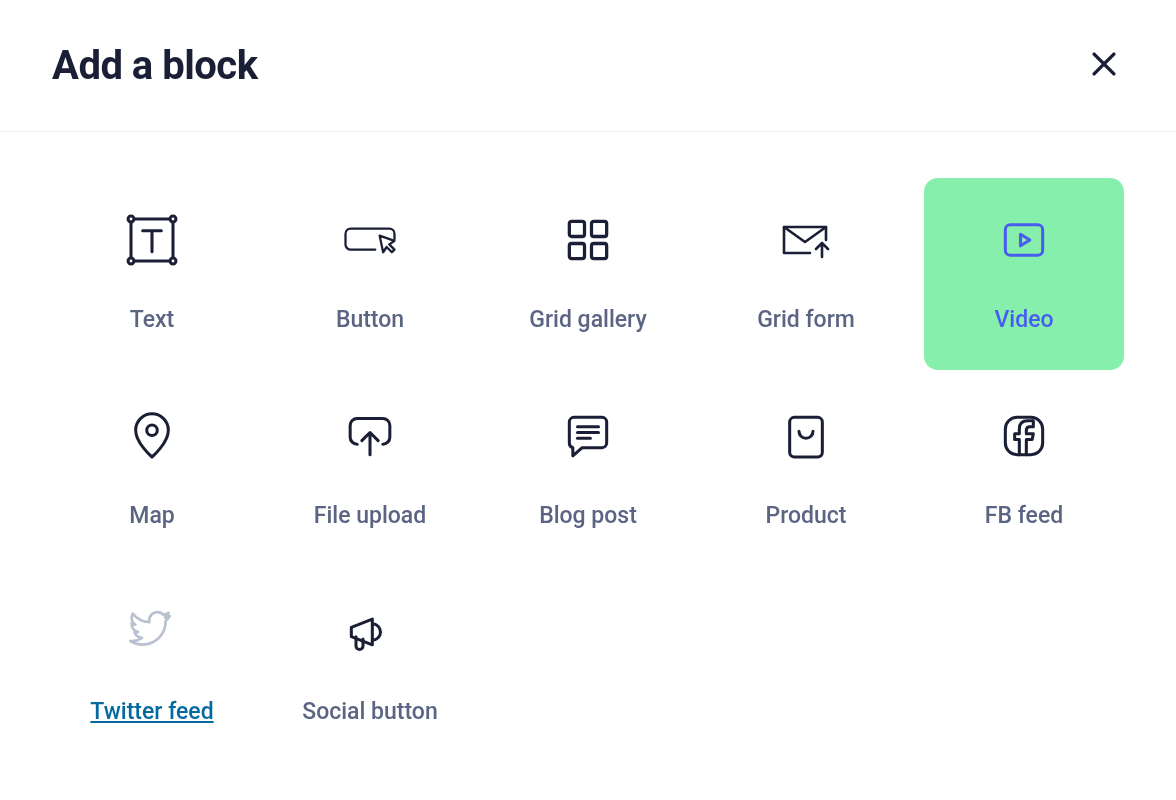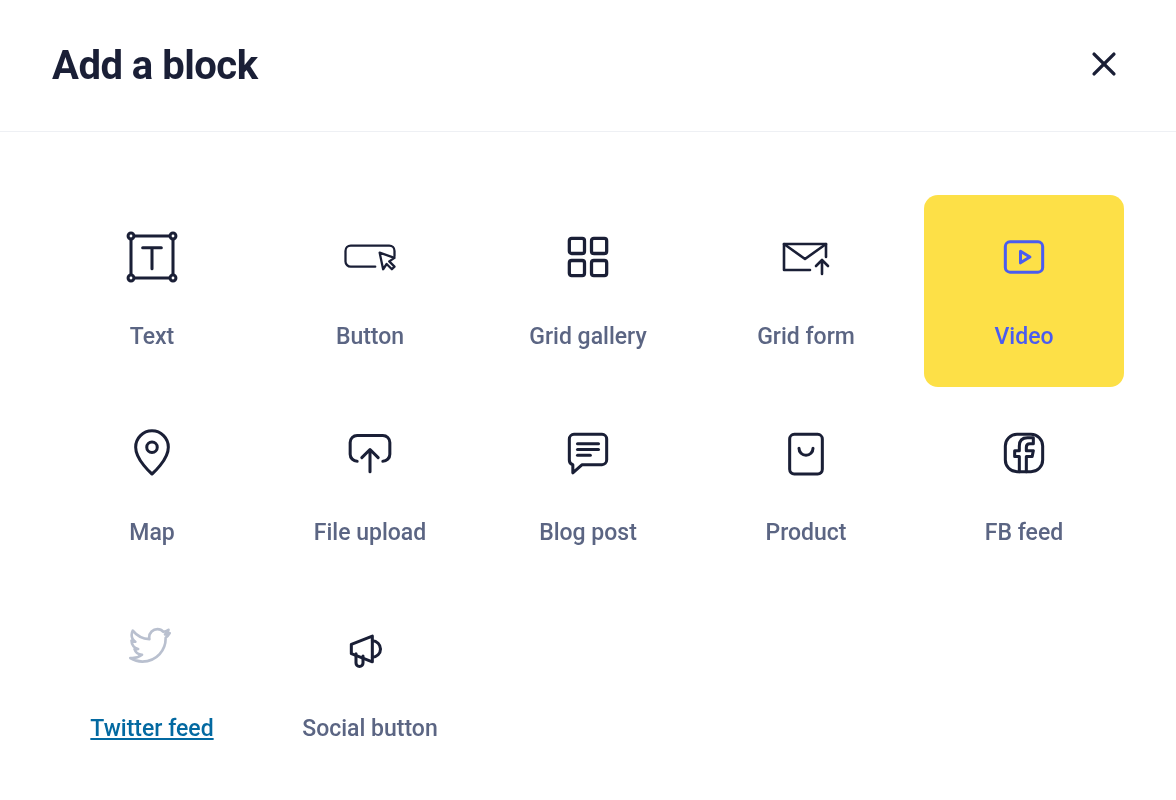--- a/index.html
+++ b/index.html
@@ -14,21 +14,20 @@
       height: 800px;
       overflow: hidden;
     }
     .modal {
       width: 100%;
       height: 100%;
       background: #fff;
       border-radius: 12px;
       display: flex;
       flex-direction: column;
-      gap: 17px;
     }
     .header {
       display: flex;
       align-items: center;
       justify-content: space-between;
       padding: 42px 52px 42px 52px;
       border-bottom: 1px solid #eef0f4;
     }
     .title {
       font-size: 40px;
@@ -80,21 +79,21 @@
       height: 56px;
       stroke: currentColor;
     }
     .block .label {
       font-size: 23px;
       font-weight: 500;
       color: #5b6583;
       white-space: nowrap;
     }
     .block.selected {
-      background: #fde047;
+      background: #86efac;
     }
     .block.selected .label {
       color: #4a5cf0;
     }
     .block.selected .icon svg {
       stroke: #4a5cf0;
     }
     .block.disabled .icon svg {
       stroke: #b9c0cf;
     }

